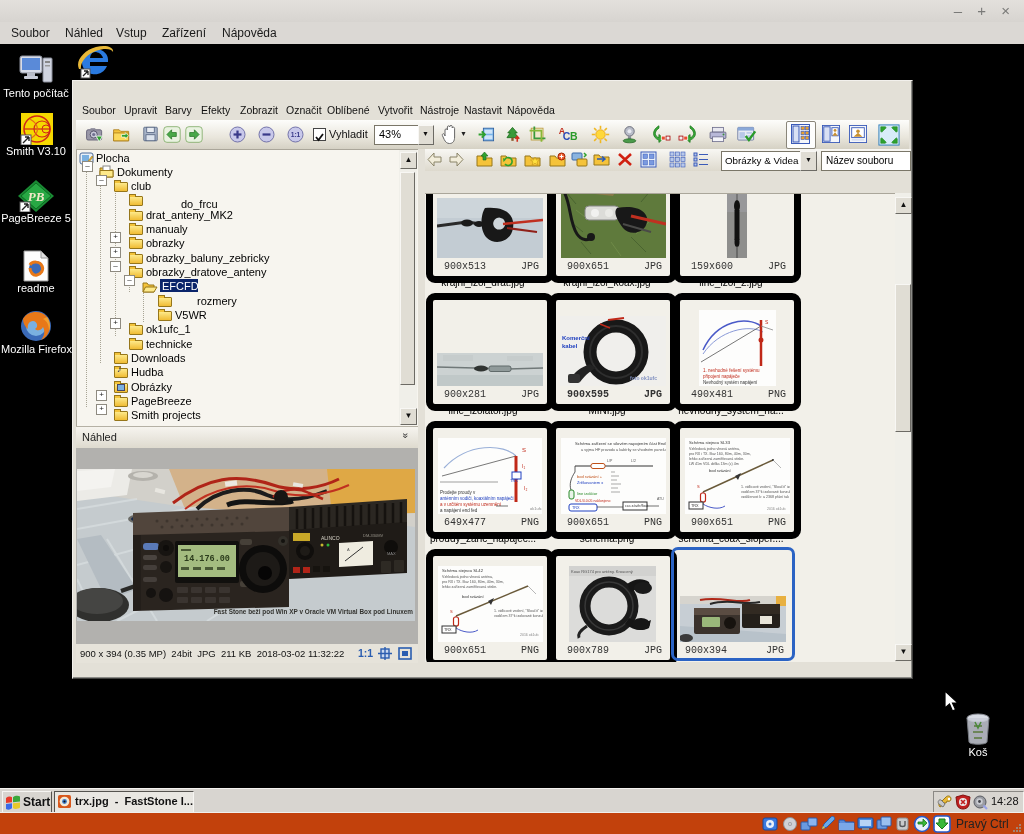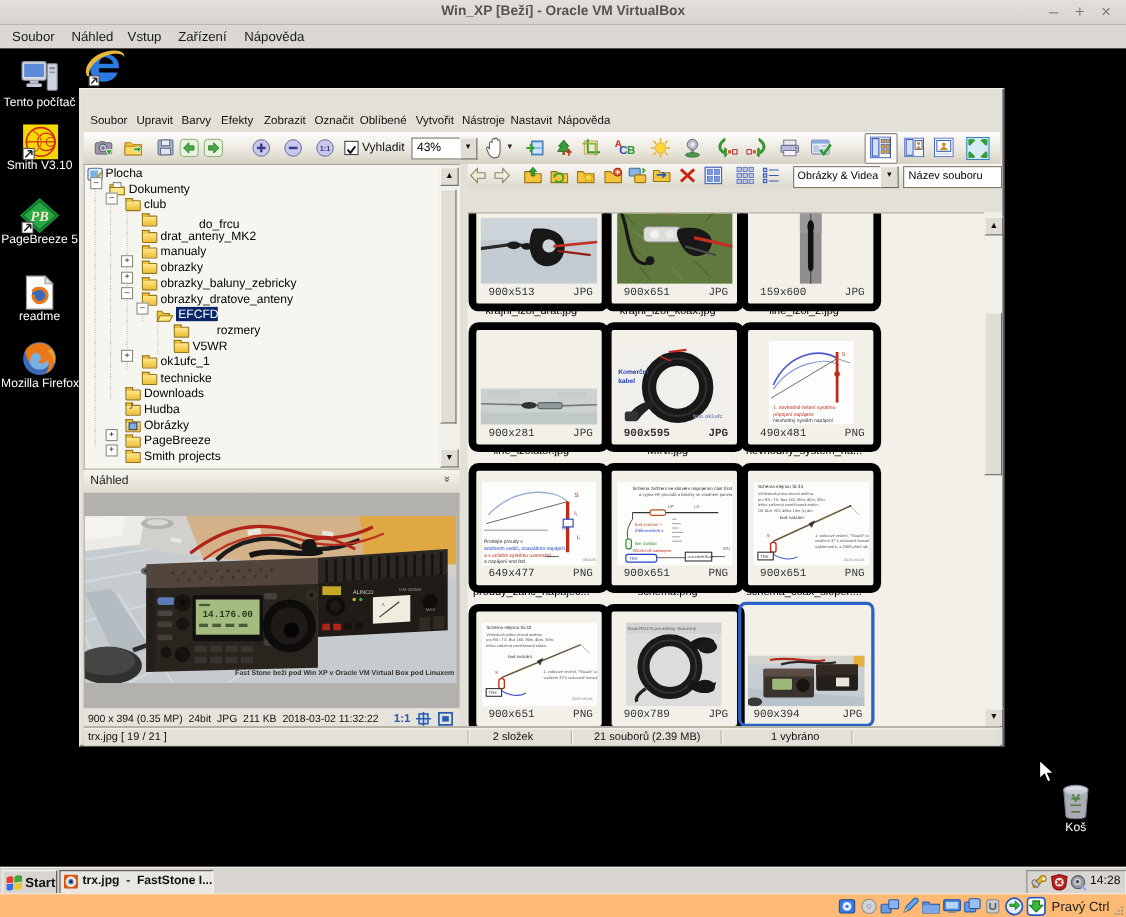--- a/index.html
+++ b/index.html
@@ -6,21 +6,21 @@
 .ab{position:absolute;}
 .tx{position:absolute;white-space:nowrap;}
 #vbtitle{left:0;top:0;width:1024px;height:22px;background:linear-gradient(#e3e0dc,#d7d4d0);}
 #vbtitle .t{width:100%;text-align:center;top:3px;font-size:12.5px;font-weight:bold;color:#55524e;}
 #vbmenu{left:0;top:22px;width:1024px;height:22px;background:#dbd8d4;border-bottom:1px solid #c2bfbb;}
 #vbmenu span{position:absolute;top:4px;font-size:12px;color:#1a1a1a;}
 #screen{left:0;top:44px;width:1024px;height:768px;background:#000;}
 .dicon{position:absolute;width:70px;text-align:center;color:#fff;font-size:11px;white-space:nowrap;}
 .dicon svg{display:block;margin:0 auto;}
 #taskbar{left:0;top:744px;width:1024px;height:24px;background:#d8d5d0;border-top:1px solid #f4f2ef;}
-#vbstatus{left:0;top:812px;width:1024px;height:22px;background:#fdba74;border-top:1px solid #f0eeec;}
+#vbstatus{left:0;top:812px;width:1024px;height:22px;background:#c2410c;border-top:1px solid #f0eeec;}
 
 #fs{left:72px;top:36px;width:839px;height:597px;background:#e3e0d7;
  border-left:1px solid #f2f0ec;border-top:1px solid #f2f0ec;border-right:1px solid #40403e;border-bottom:1px solid #40403e;
  box-shadow:inset -1px -1px 0 #8a8a86;}
 #fstitle{left:3px;top:3px;width:833px;height:16px;background:linear-gradient(90deg,#0a246a,#1c4190 45%,#aacdf2);}
 #fsmenu{left:3px;top:19px;width:833px;height:20px;}
 #fsmenu span{position:absolute;top:4px;font-size:10.5px;color:#111;}
 #fstoolbar{left:3px;top:39px;width:833px;height:29px;background:linear-gradient(#fdfdfb,#e9e6dc 60%,#d5d1c4);border-bottom:1px solid #b5b1a5;}
 .fico{position:absolute;width:12px;height:8px;background:linear-gradient(#fde98a,#f0bc34);border:1px solid #96761a;border-radius:1px;}
 .fico::before{content:'';position:absolute;left:-1px;top:-3px;width:5px;height:2px;background:#f3c33a;border:1px solid #96761a;border-bottom:none;}
@@ -29,21 +29,20 @@
 .cell{position:absolute;width:114px;height:104px;border:7px solid #000000;border-radius:9px;}
 .cinfo{position:absolute;bottom:4px;left:11px;right:8px;font-family:"Liberation Mono",monospace;font-size:10px;color:#333;display:flex;justify-content:space-between;}
 .cimg{position:absolute;bottom:18px;}
 #fsleft span{font-size:11px;color:#000;}
 .fname{position:absolute;font-size:10px;color:#000;text-align:center;}
 .sb{background:#e0ddd4;border-top:1px solid #f8f7f4;border-left:1px solid #f8f7f4;border-right:1px solid #6c6a64;border-bottom:1px solid #6c6a64;}
 .sbtn{position:absolute;width:15px;height:15px;background:#e0ddd4;border-top:1px solid #f8f7f4;border-left:1px solid #f8f7f4;border-right:1px solid #6c6a64;border-bottom:1px solid #6c6a64;text-align:center;font-size:8px;color:#111;line-height:14px;}
 </style></head><body>
 
 <div class="ab" id="vbtitle">
-    <div class="tx t">Win_XP [Beží] - Oracle VM VirtualBox</div>
 <div class="tx" style="right:62px;top:2px;font-size:15px;color:#7a7a78;">–</div>
 <div class="tx" style="right:38px;top:2px;font-size:15px;color:#7a7a78;">+</div>
 <div class="tx" style="right:14px;top:2px;font-size:15px;color:#7a7a78;">×</div>
 </div>
 <div class="ab" id="vbmenu">
 <span style="left:11px;">Soubor</span>
     <span style="left:65px;">Náhled</span>
     <span style="left:116px;">Vstup</span>
     <span style="left:162px;">Zařízení</span>
     <span style="left:222px;">Nápověda</span>
@@ -865,30 +864,20 @@
             <span>900x394</span>
             <span>JPG</span>
           </div>
       </div>
     </div>
     <div class="ab" id="rsb" style="left:822px;top:112px;width:16px;height:468px;background:#f0efe9;">
       <div class="sbtn" style="left:0px;top:4px;">▲</div>
       <div class="ab sb" style="left:0px;top:91px;width:14px;height:146px;"></div>
       <div class="sbtn" style="left:0px;top:451px;">▼</div>
     </div>
-    <div class="ab" id="fsstatus" style="left:3px;top:581px;width:833px;height:15px;background:#e3e0d7;border-top:1px solid #f6f4f0;box-shadow:0 -2px 0 #b5b1a5;">
-      <span class="tx" style="left:4px;top:2px;font-size:10px;color:#111;">trx.jpg [ 19 / 21 ]</span>
-      <span class="tx" style="left:372px;top:2px;font-size:10px;color:#111;">2 složek</span>
-      <span class="tx" style="left:464px;top:2px;font-size:10px;color:#111;">21 souborů (2.39 MB)</span>
-      <span class="tx" style="left:625px;top:2px;font-size:10px;color:#111;">1 vybráno</span>
-      <div class="ab" style="left:349px;top:1px;width:1px;height:13px;background:#b5b1a5;box-shadow:1px 0 0 #fbfaf7;"></div>
-      <div class="ab" style="left:443px;top:1px;width:1px;height:13px;background:#b5b1a5;box-shadow:1px 0 0 #fbfaf7;"></div>
-      <div class="ab" style="left:579px;top:1px;width:1px;height:13px;background:#b5b1a5;box-shadow:1px 0 0 #fbfaf7;"></div>
-      <div class="ab" style="left:698px;top:1px;width:1px;height:13px;background:#b5b1a5;box-shadow:1px 0 0 #fbfaf7;"></div>
-    </div>
   </div>
 
   <div class="ab" id="taskbar">
     <div class="ab" style="left:2px;top:2px;width:48px;height:20px;background:#d8d5d0;border-top:1px solid #f6f5f2;border-left:1px solid #f6f5f2;border-right:1px solid #55534f;border-bottom:1px solid #55534f;">
       <svg class="ab" style="left:2px;top:2px;" width="16" height="16" viewBox="0 0 16 16">
           <g transform="skewY(-6) translate(0,1)">
             <path d="M1 3 C3 1.6 5.4 1.6 7 3 L7 8 L1 8 Z" fill="#e83a2a"></path>
             <path d="M8 3 C10 1.6 13 1.6 15 3 L15 8 L8 8 Z" fill="#3aa83a"></path>
             <path d="M1 9 L7 9 L7 14 C5 15.4 3 15.4 1 14 Z" fill="#3a6ae8"></path>
             <path d="M8 9 L15 9 L15 14 C13 15.4 10 15.4 8 14 Z" fill="#e8c82a"></path>

